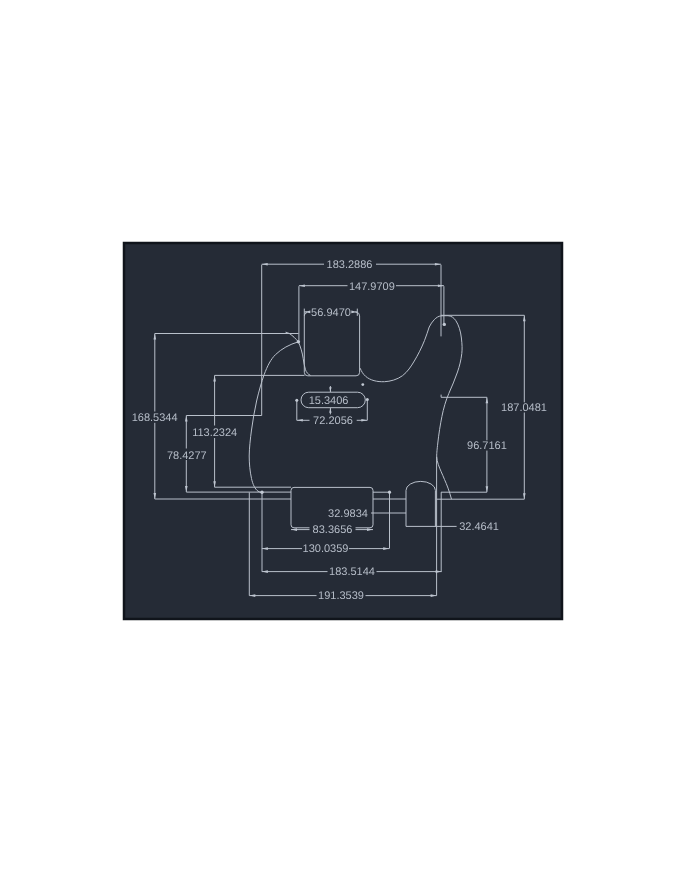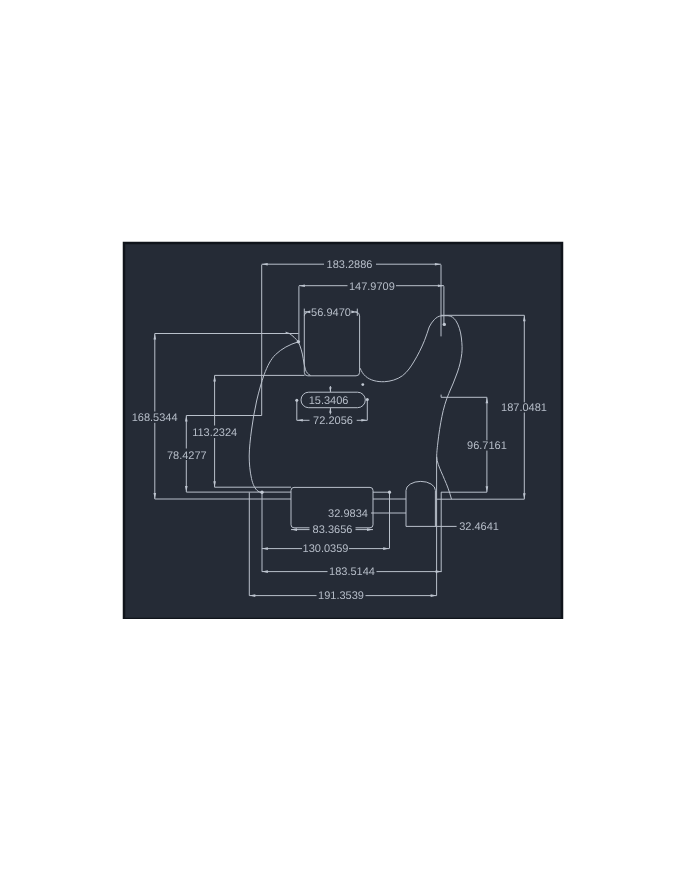--- a/index.html
+++ b/index.html
@@ -1,16 +1,16 @@
 <!DOCTYPE html>
 <html><head>
 <meta charset="utf-8">
 <style>
   html,body{margin:0;padding:0;background:#ffffff;}
-  .page{position:relative;width:700px;height:619px;background:#ffffff;font-family:"Liberation Sans",sans-serif;border-radius:12px;-webkit-font-smoothing:antialiased;}
+  .page{position:relative;width:700px;height:869px;background:#ffffff;font-family:"Liberation Sans",sans-serif;border-radius:12px;-webkit-font-smoothing:antialiased;}
   svg{position:absolute;top:0;left:0;}
   text{font-family:"Liberation Sans",sans-serif;fill:#b6bdc8;font-size:11px;text-rendering:geometricPrecision;}
 </style>
 </head>
 <body>
 <div class="page">
 <svg width="700" height="869" viewBox="0 0 700 869">
 
   <rect x="124" y="243" width="438" height="376" fill="#252b36" stroke="#10141b" stroke-width="2.5"></rect>
   <g stroke="#b9c0cb" stroke-width="1" fill="none" stroke-linecap="butt">

